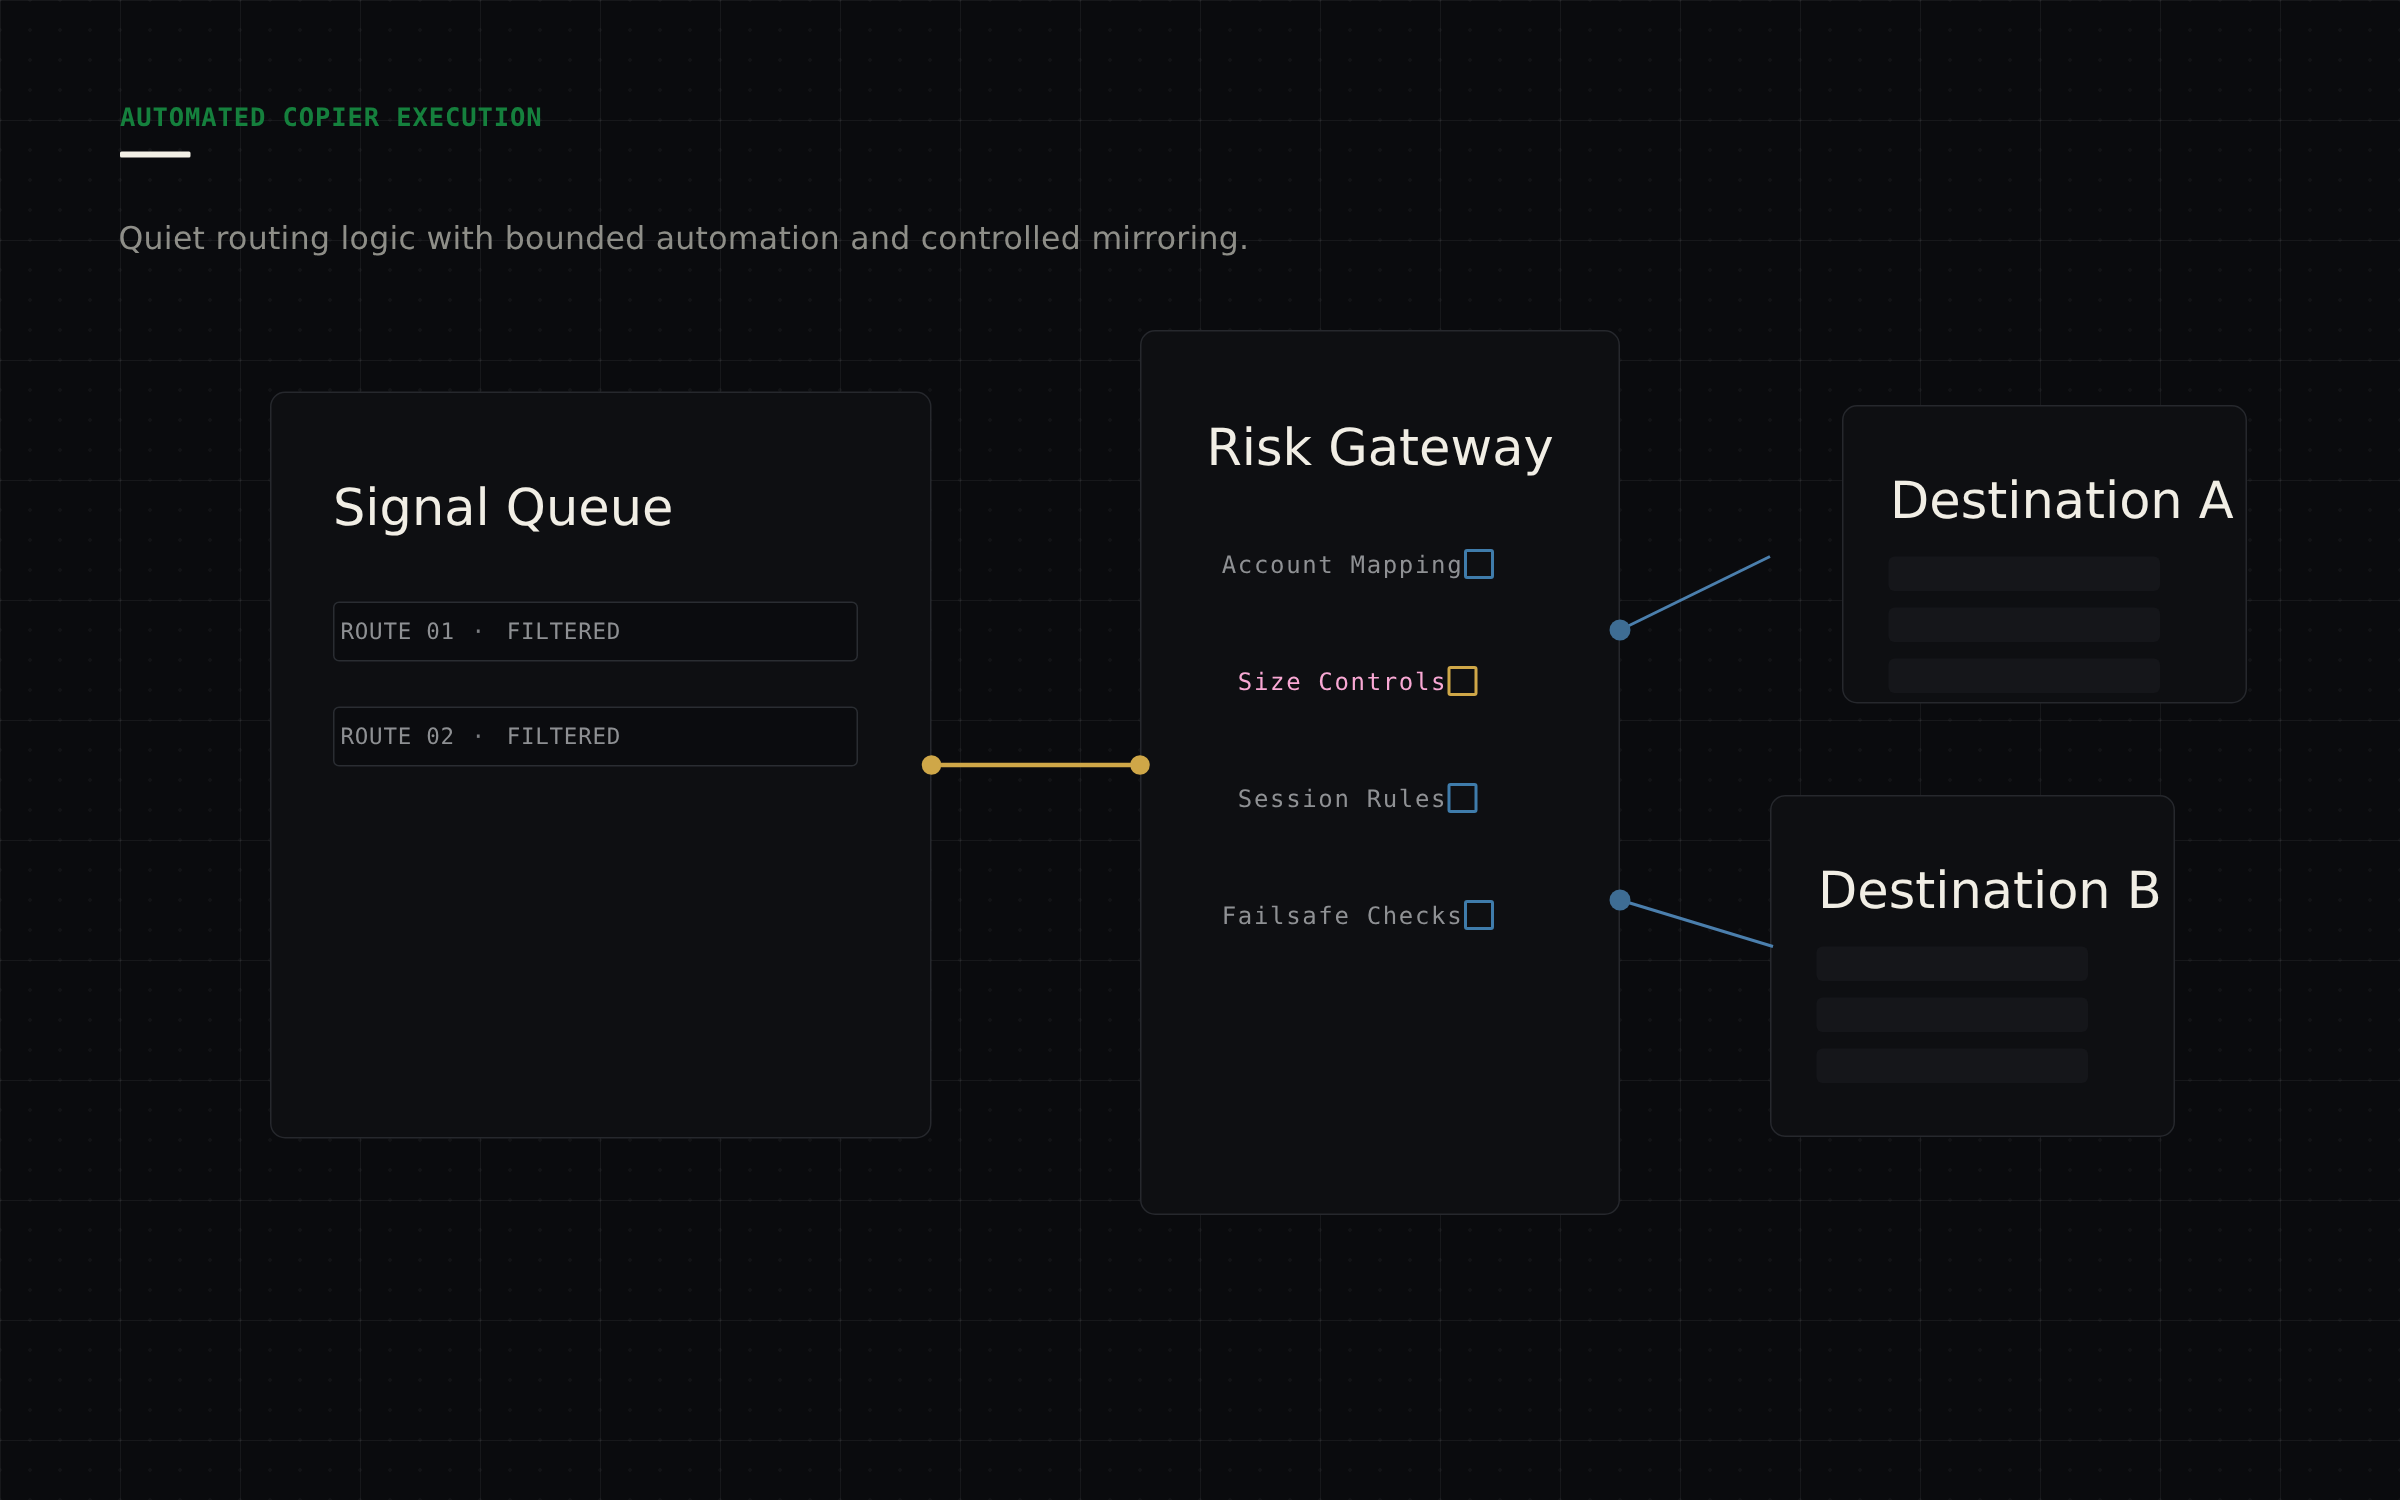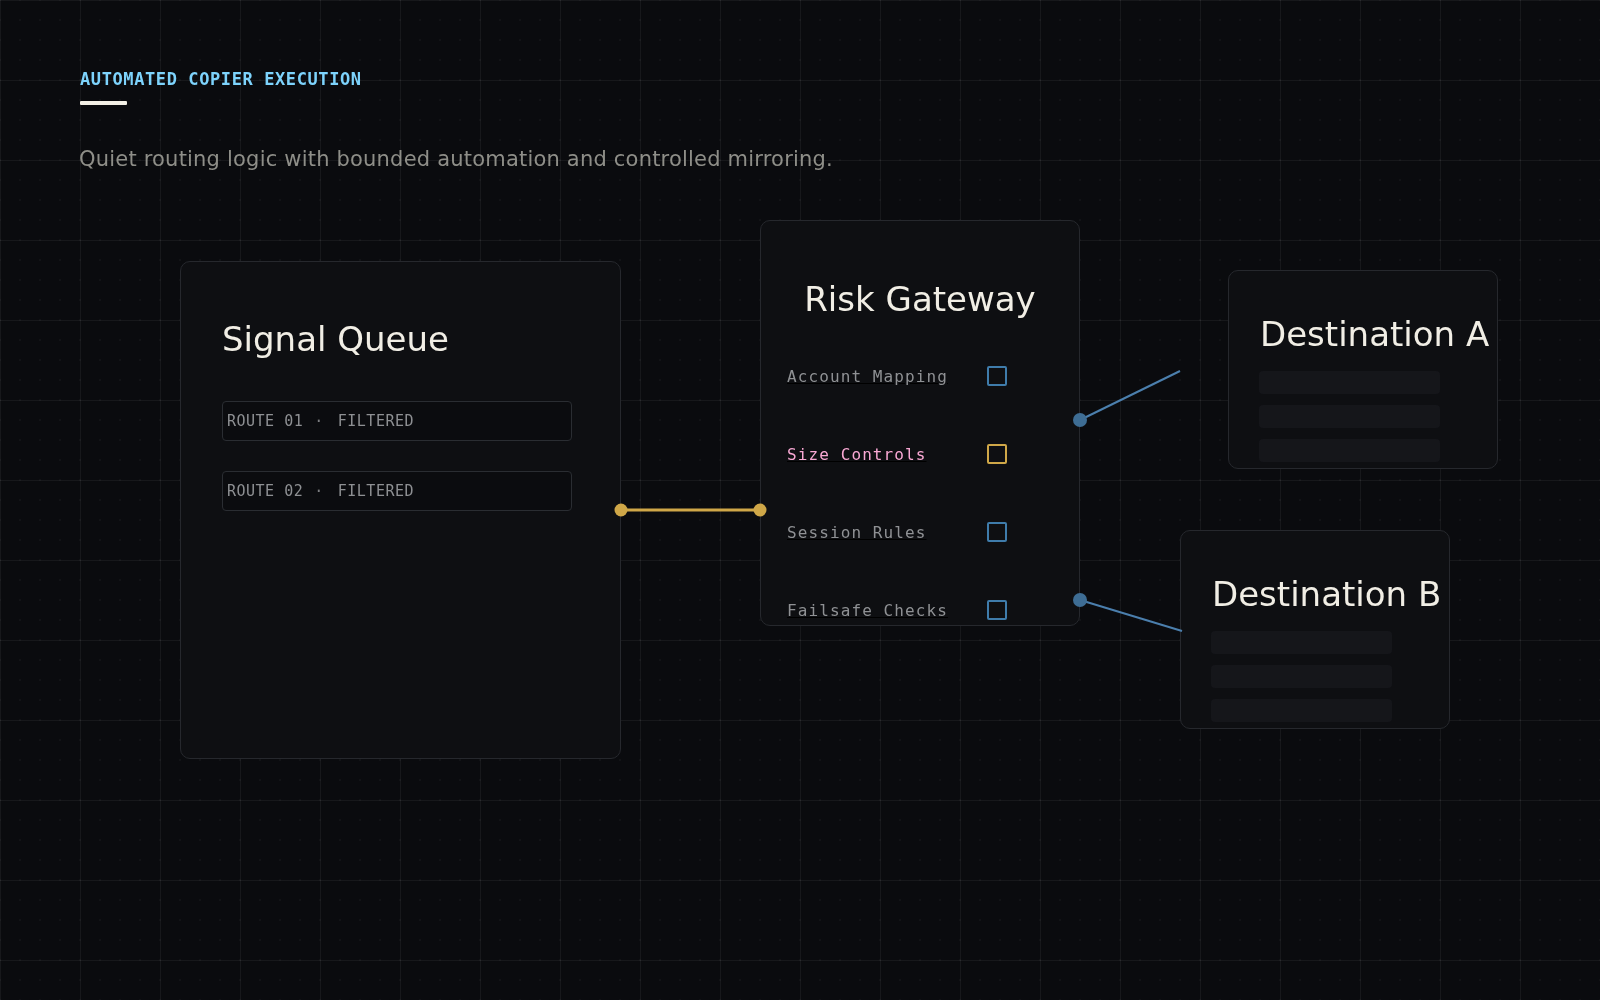--- a/index.html
+++ b/index.html
@@ -17,21 +17,21 @@
     font-family:"DejaVu Sans", sans-serif;
   }
 
   .abs{position:absolute;}
 
   
   .header-title{
     left:80px;top:69px;
     font-family:"DejaVu Sans Mono", monospace;
     font-size:17px;font-weight:700;letter-spacing:0.6px;
-    color:#7dd3fc;white-space:nowrap;
+    color:#15803d;white-space:nowrap;
   }
   .header-underline{
     left:80px;top:101px;width:47px;height:4px;
     background:#f3f0e6;border-radius:1px;
   }
   .header-subtitle{
     left:79px;top:147px;
     font-size:21px;color:#8e8e88;letter-spacing:0.2px;white-space:nowrap;
   }
 
@@ -59,41 +59,41 @@
     border:1px solid #2a2d32;
     border-radius:4px;
     line-height:38px;padding-left:4px;
     font-family:"DejaVu Sans Mono", monospace;
     font-size:15px;letter-spacing:0.5px;color:#8e9093;
     white-space:nowrap;
   }
   .route-row .sep{display:inline-block;margin:0 14px 0 11px;color:#7c7e81;}
 
   
-  .panel-risk{left:760px;top:220px;width:320px;height:406px;}
+  .panel-risk{left:760px;top:220px;width:320px;height:590px;}
   .rg-title{left:0;right:0;top:57px;text-align:center;}
   .risk-row{
-    position:absolute;left:26px;right:72px;height:24px;
-    display:flex;justify-content:space-between;align-items:center;text-decoration:underline;
+    position:absolute;left:42px;right:72px;height:24px;
+    display:flex;justify-content:center;align-items:center;
   }
   .risk-label{
     font-family:"DejaVu Sans Mono", monospace;
     font-size:16px;letter-spacing:1.1px;color:#8f9194;white-space:nowrap;
   }
   .risk-row.active .risk-label{color:#f9a8d4;}
   .risk-checkbox{
     width:16px;height:16px;border-radius:2px;
     border:2px solid var(--checkbox-blue,#3f7cab);
     background:transparent;
   }
   .risk-row.gold .risk-checkbox{border-color:var(--gold,#cfa748);}
 
   
   .panel-dest-a{left:1228px;top:270px;width:270px;height:199px;}
-  .panel-dest-b{left:1180px;top:530px;width:270px;height:199px;}
+  .panel-dest-b{left:1180px;top:530px;width:270px;height:228px;}
   .dest-title{left:31px;top:42px;}
   .dest-bar{
     position:absolute;left:30px;width:181px;height:23px;
     background:#15161a;border-radius:4px;
   }
   .bar-1{top:100px;}.bar-2{top:134px;}.bar-3{top:168px;}
 
   
   .connectors{
     position:absolute;left:0;top:0;z-index:4;pointer-events:none;

